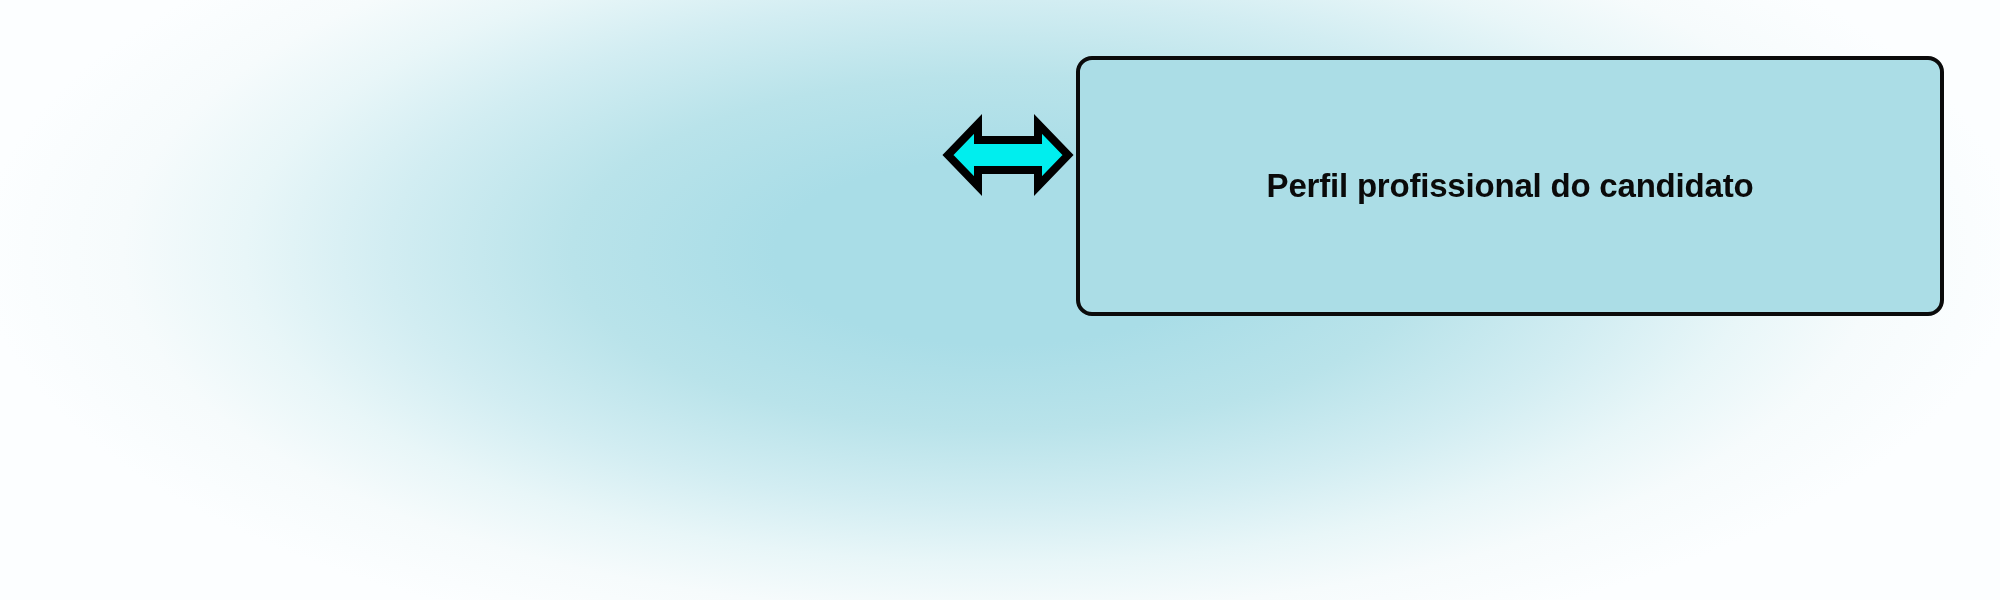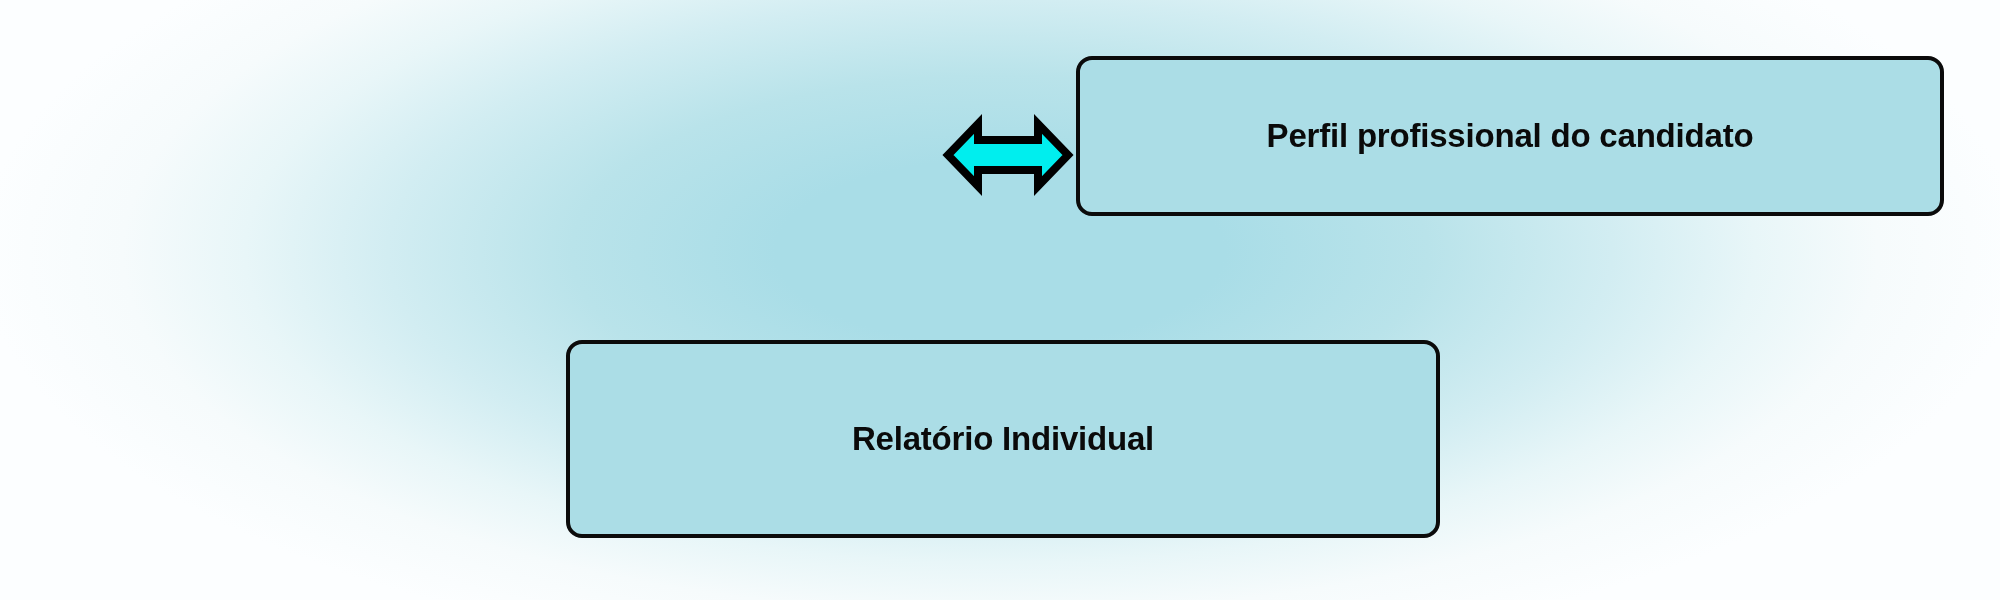--- a/index.html
+++ b/index.html
@@ -54,21 +54,21 @@
     height: 204px;
   }
   #node-profile-activities .node-label {
     padding: 0 18px;
   }
 
   #node-candidate-profile {
     left: 1076px;
     top: 56px;
     width: 868px;
-    height: 160px;
+    height: 260px;
   }
 
   #node-individual-report {
     left: 566px;
     top: 340px;
     width: 874px;
     height: 198px;
   }
 
   
@@ -95,17 +95,14 @@
   <div id="bidirectional-arrow">
     <svg viewBox="0 0 128 78" xmlns="http://www.w3.org/2000/svg">
       <polygon points="4,39 34,8 34,24 94,24 94,8 124,39 94,70 94,54 34,54 34,70" fill="#00eeee" stroke="#000000" stroke-width="8" stroke-linejoin="miter"></polygon>
     </svg>
   </div>
 
   <div class="node" id="node-candidate-profile">
     <span class="node-label">Perfil profissional do candidato</span>
   </div>
 
-  <div class="node" id="node-individual-report">
-    <span class="node-label">Relatório Individual</span>
-  </div>
 
 </div>
 
 </body></html>

